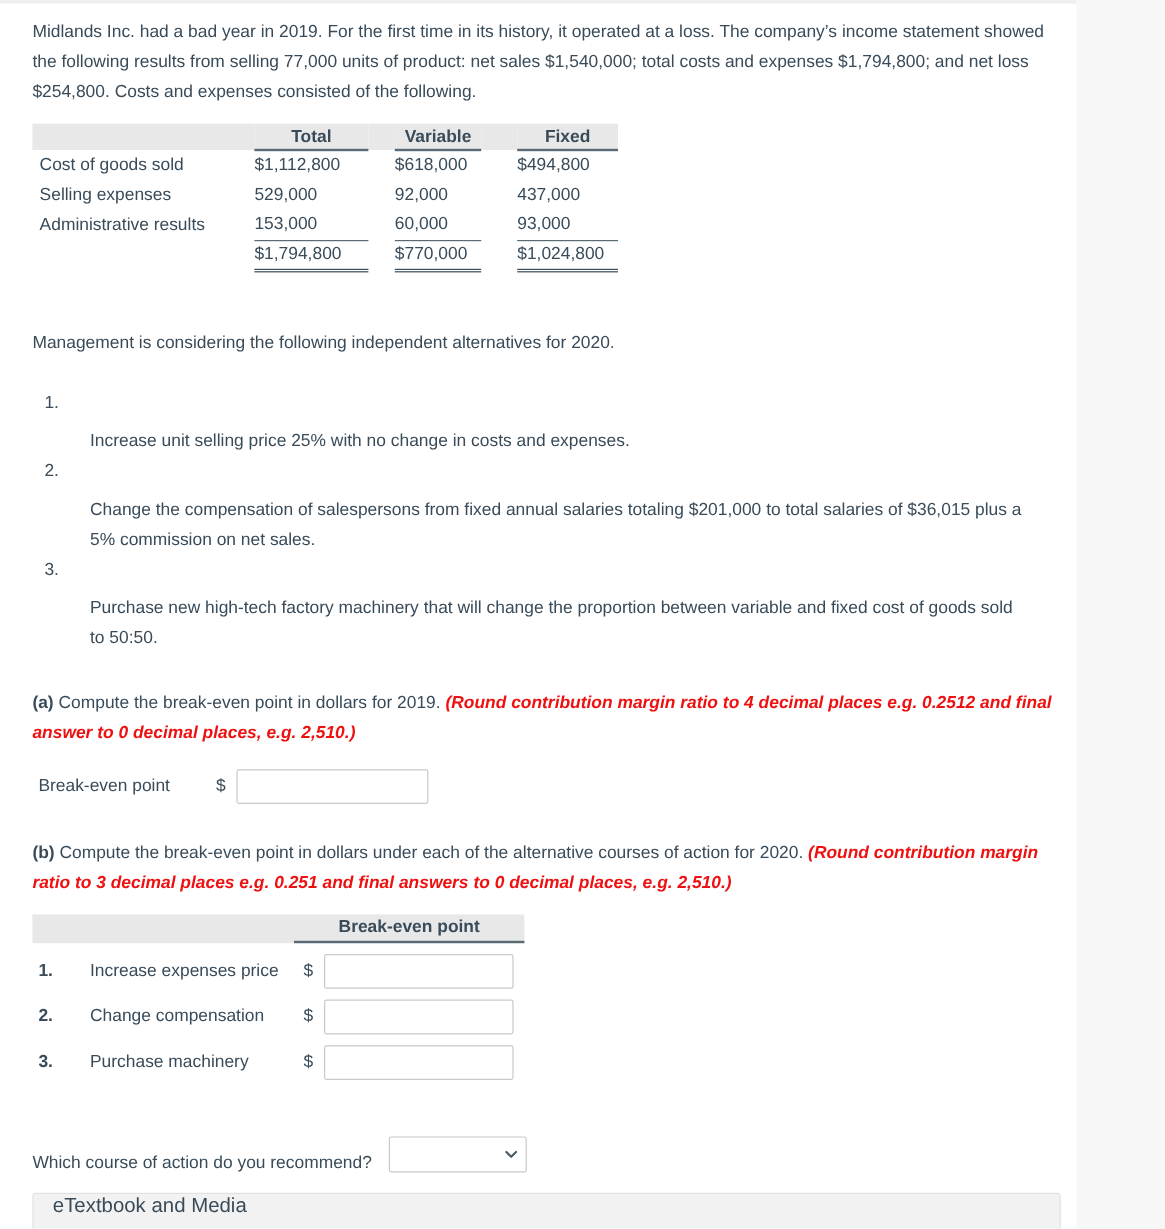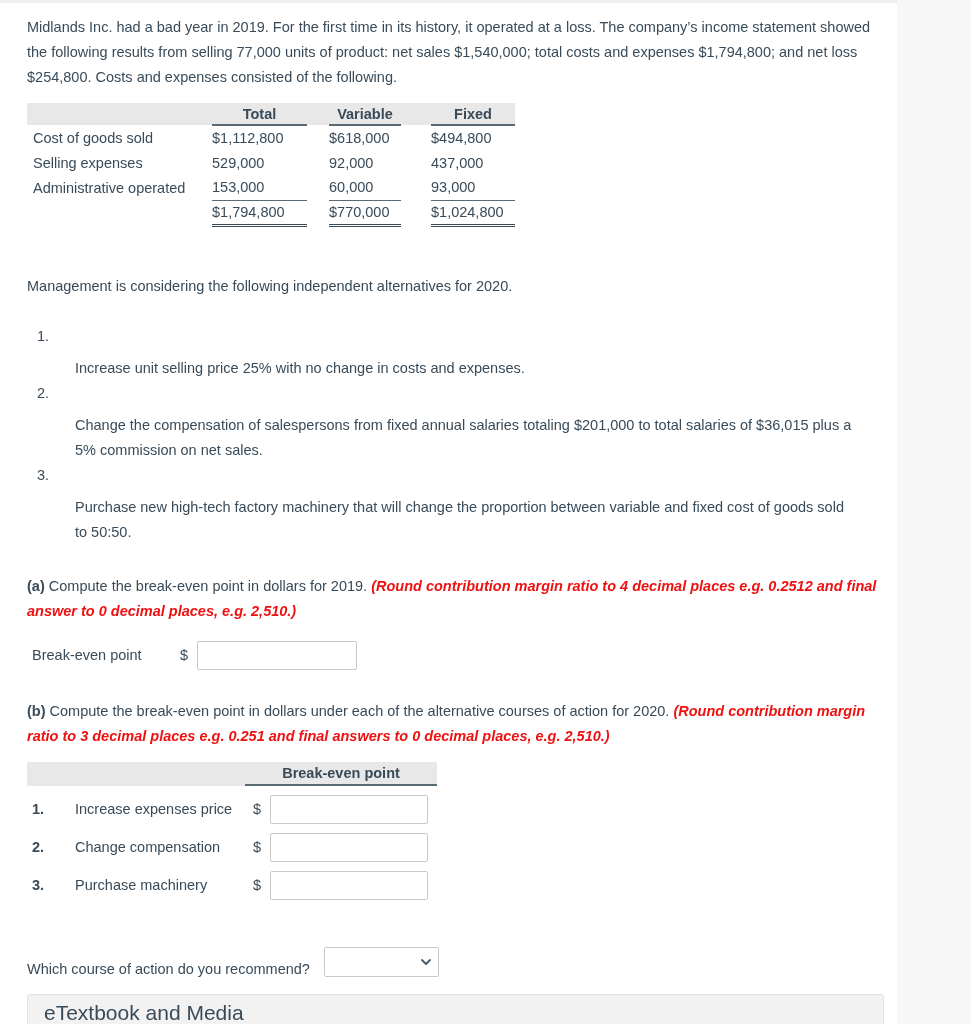--- a/index.html
+++ b/index.html
@@ -102,23 +102,23 @@
     position: absolute; right: 7px; top: 9px;
     pointer-events: none;
   }
 
   
   .etext-bar {
     margin-top: 17px; height: 32px;
     background: #f2f2f2;
     border: 1px solid #e2e2e2;
     border-radius: 3px;
-    display: flex; align-items: flex-end;
+    display: flex; align-items: flex-start;
     padding-left: 16px;
-    font-size: 21px;
+    font-size: 17px;
     cursor: pointer;
   }
   .footer { margin-top: 13px; display: flex; align-items: center; justify-content: space-between; }
   .save-btn {
     background: #fff;
     border: 1px solid #dadada;
     border-radius: 4px;
     color: #0c4a6e;
     font-family: "Liberation Sans", "DejaVu Sans", sans-serif;
     font-size: 13.5px;
@@ -167,21 +167,21 @@
     </tr>
     <tr>
       <td class="c-lbl">Selling expenses</td>
       <td class="c-num c-total">529,000</td>
       <td class="c-sp1"></td>
       <td class="c-num c-var">92,000</td>
       <td class="c-sp2"></td>
       <td class="c-num c-fix">437,000</td>
     </tr>
     <tr>
-      <td class="c-lbl">Administrative operated</td>
+      <td class="c-lbl">Administrative results</td>
       <td class="c-num c-total uline">153,000</td>
       <td class="c-sp1"></td>
       <td class="c-num c-var uline">60,000</td>
       <td class="c-sp2"></td>
       <td class="c-num c-fix uline">93,000</td>
     </tr>
     <tr>
       <td class="c-lbl"></td>
       <td class="c-num c-total dline">$1,794,800</td>
       <td class="c-sp1"></td>

